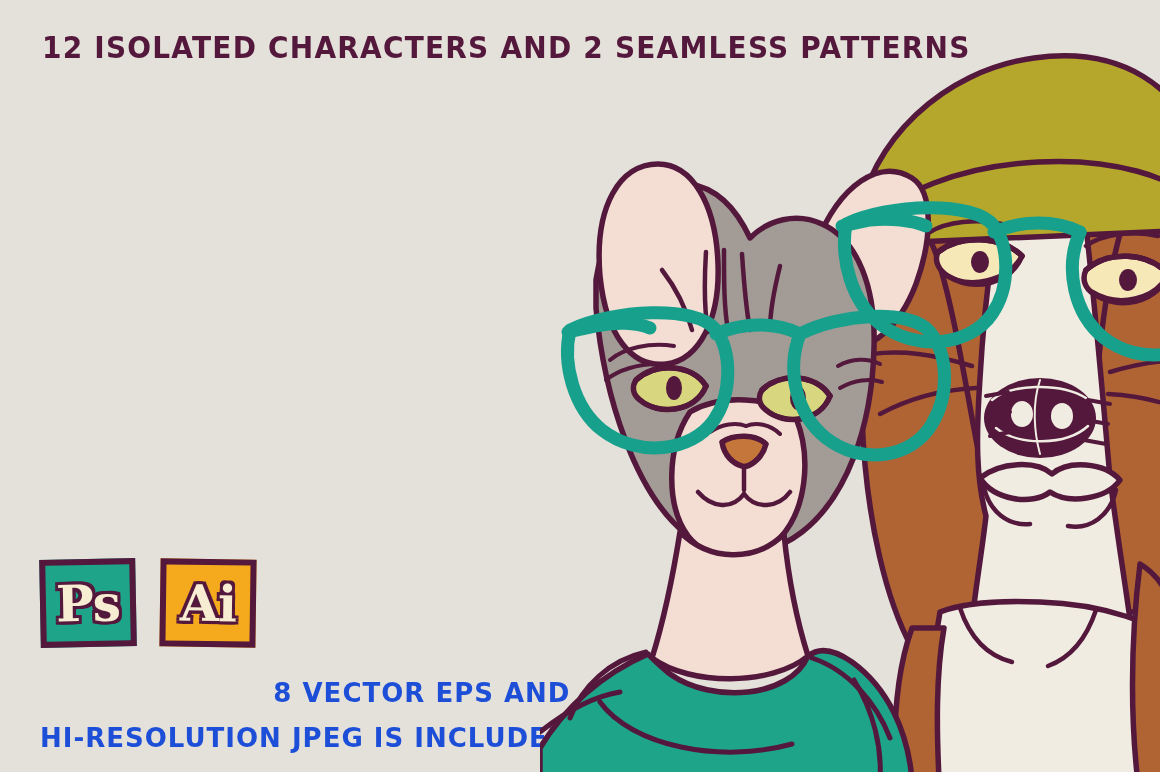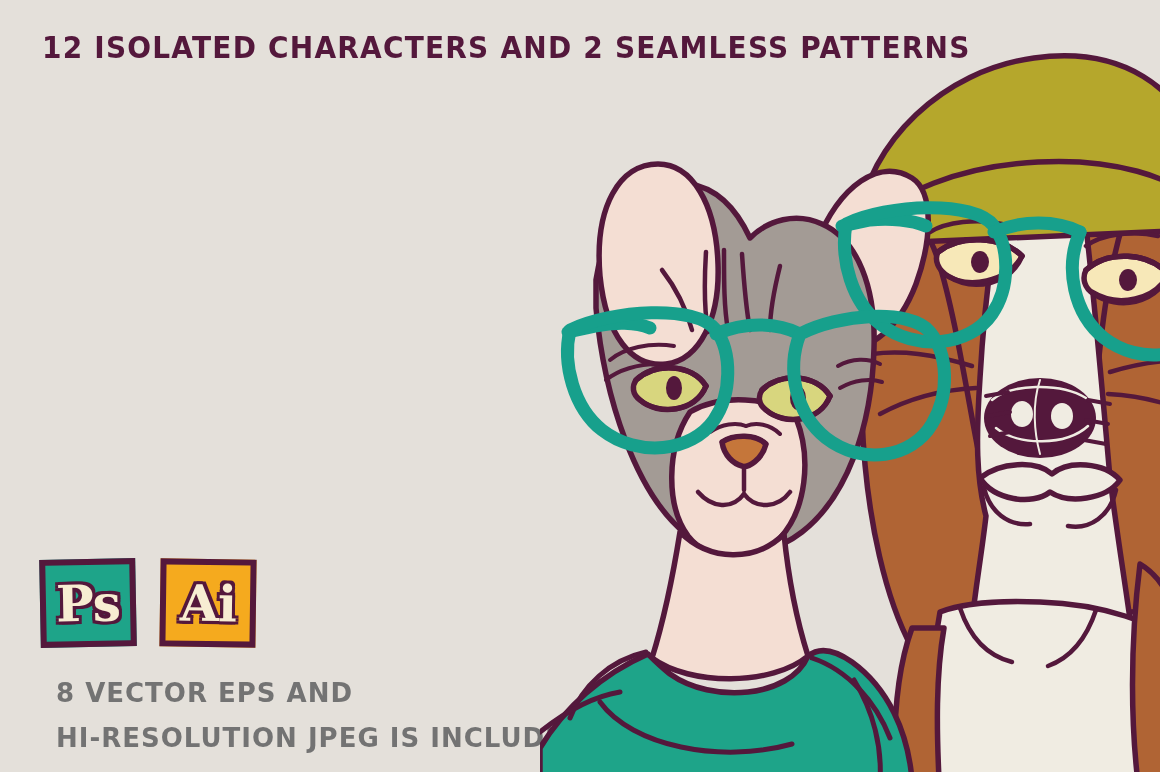--- a/index.html
+++ b/index.html
@@ -73,28 +73,29 @@
       -3px 0 0 #54183c, 3px 0 0 #54183c,
        0 -3px 0 #54183c, 0 3px 0 #54183c,
       -3px -3px 0 #54183c, 3px 3px 0 #54183c,
        3px -3px 0 #54183c,-3px 3px 0 #54183c;
     transform:rotate(-1.1deg);
   }
   .badge.ps{background:#1ea489;}
   .badge.ai{background:#f5aa1e;transform:rotate(0.8deg);}
 
   .footnotes{
-    position:absolute;left:56px;top:663px;
+    position:absolute;left:40px;top:663px;
     font-family:"DejaVu Sans", sans-serif;
     font-weight:700;
     font-size:26px;
     line-height:1.72;
     letter-spacing:1px;
-    color:#737373;
+    color:#1d4ed8;
     white-space:nowrap;
+    text-align:right;
   }
 
   
   #art{
     position:absolute;right:0;top:0;
     width:620px;height:772px;
   }
 </style>
 </head>
 <body>

